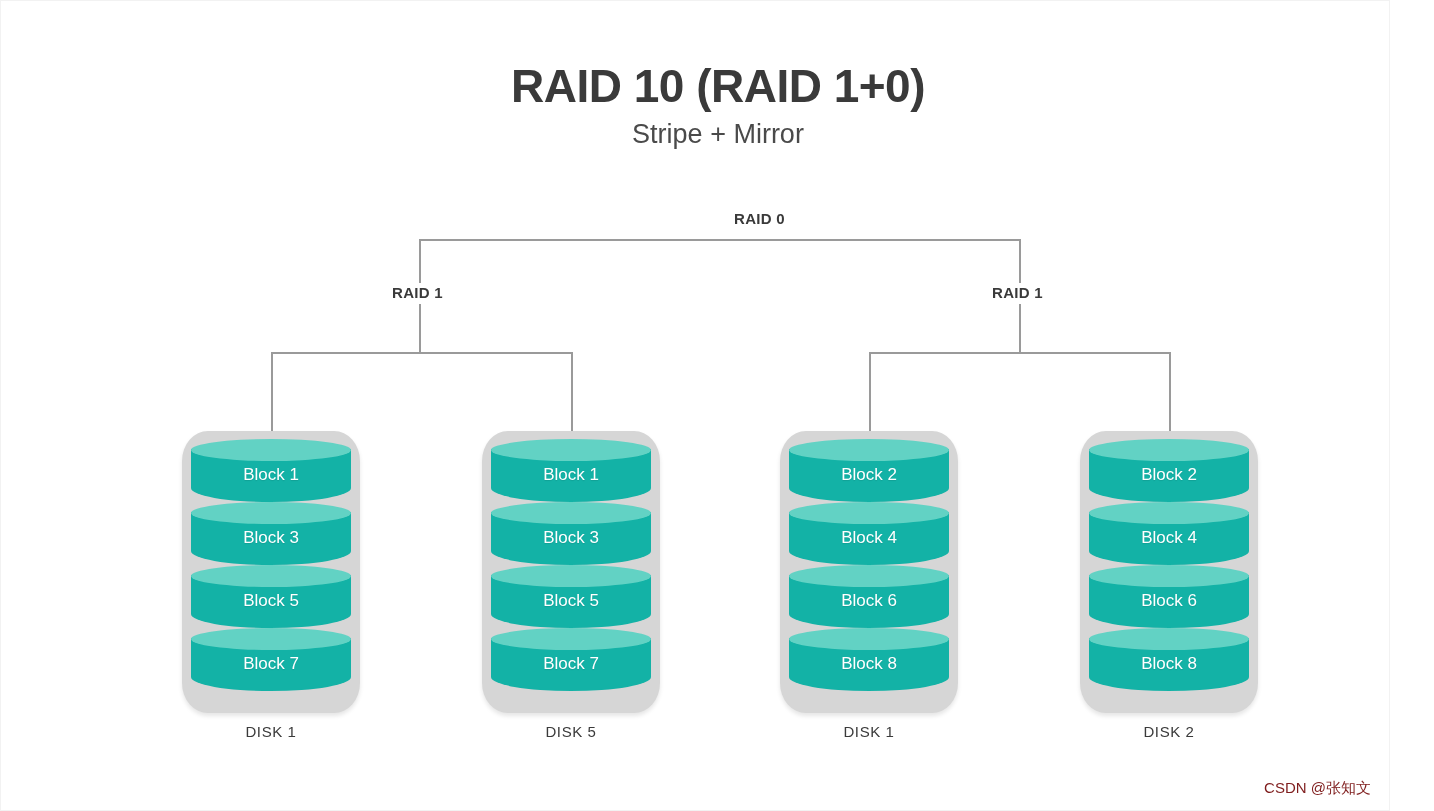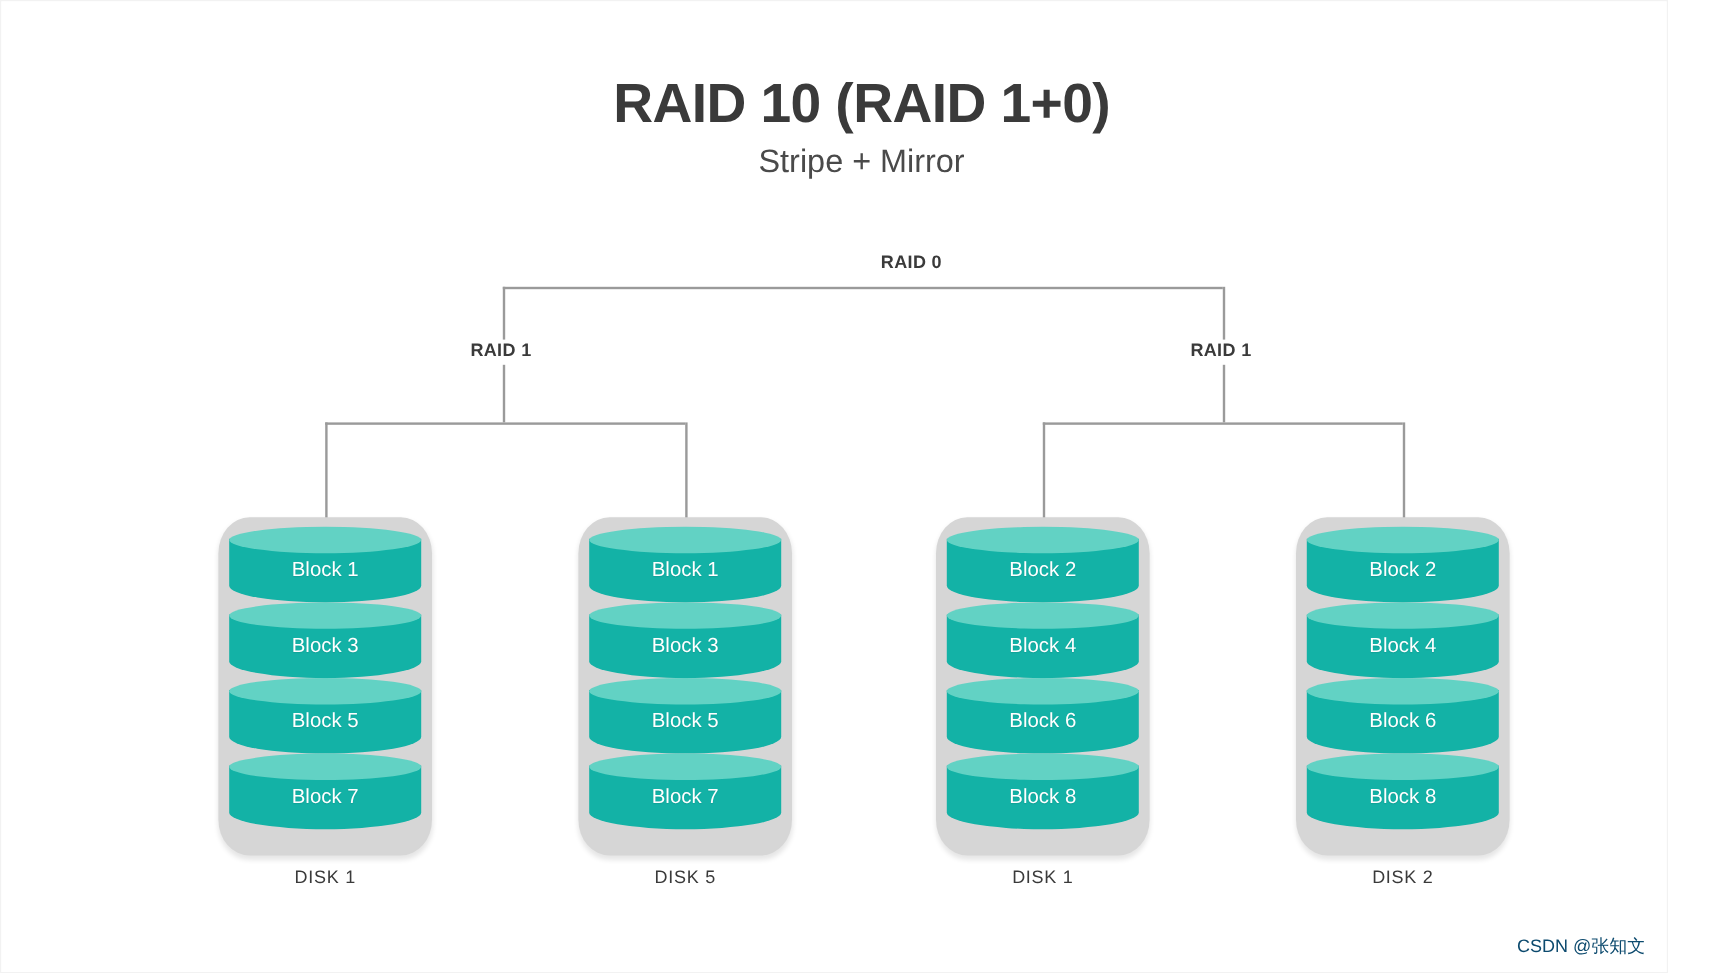--- a/index.html
+++ b/index.html
@@ -132,21 +132,21 @@
     color: #3a3a3a;
     letter-spacing: 0.6px;
   }
 
   
   #watermark {
     position: absolute;
     right: 18px;
     bottom: 12px;
     font-size: 15px;
-    color: #0c4a6e;
+    color: #7f1d1d;
     white-space: nowrap;
   }
 </style>
 </head>
 <body>
 
 <div id="canvas">
 
   <div id="title">RAID 10 (RAID 1+0)</div>
   <div id="subtitle">Stripe + Mirror</div>

